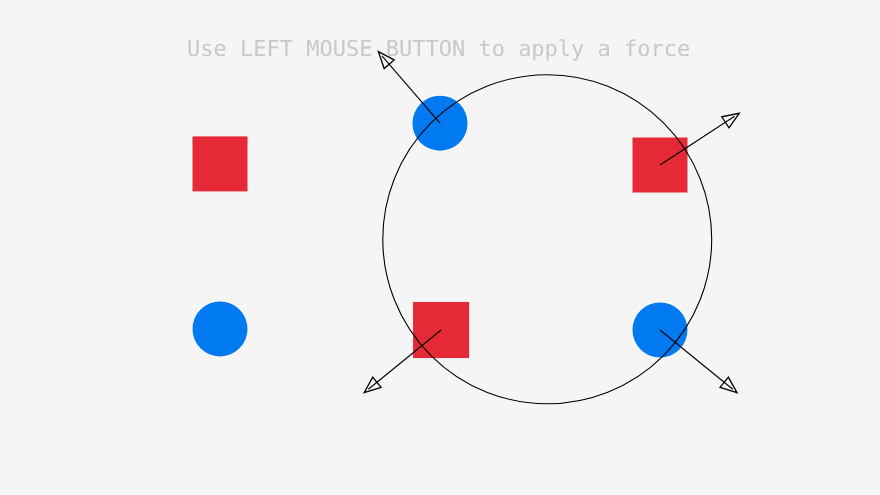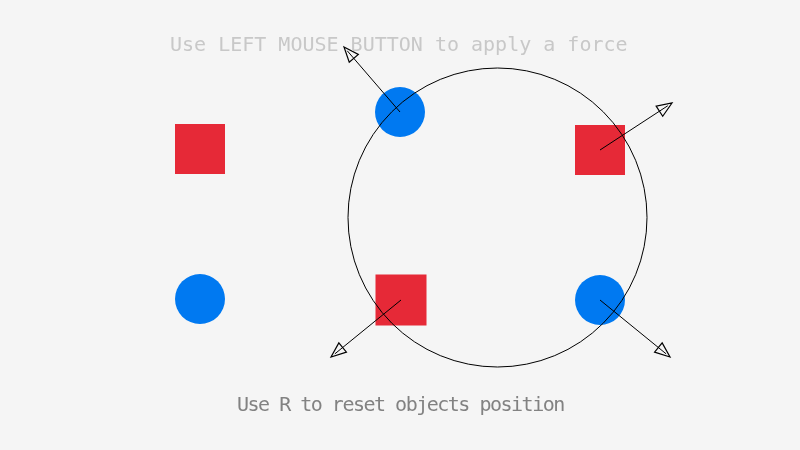--- a/index.html
+++ b/index.html
@@ -49,14 +49,13 @@
       <line x1="400" y1="112" x2="347.2635451281426" y2="50.7880434523084" stroke="#000000" stroke-width="1"></line>
       <polygon points="344,47 358.33628752719795,54.44787620315405 349.24498324165774,62.28038451069635" fill="none" stroke="#000000" stroke-width="1.2"></polygon>
       <line x1="600" y1="150" x2="667.8131042481581" y2="105.73311250467457" stroke="#000000" stroke-width="1"></line>
       <polygon points="672,103 662.7190477500839,116.22361241623393 656.1595777388649,106.17506261181343" fill="none" stroke="#000000" stroke-width="1.2"></polygon>
       <line x1="401" y1="300" x2="334.87717930040964" y2="353.84286828395216" stroke="#000000" stroke-width="1"></line>
       <polygon points="331,357 338.84297984197144,342.8759896913649 346.42009596048626,352.18122001234804" fill="none" stroke="#000000" stroke-width="1.2"></polygon>
       <line x1="600" y1="300" x2="666.1228206995904" y2="353.84286828395216" stroke="#000000" stroke-width="1"></line>
       <polygon points="670,357 654.5799040395137,352.18122001234804 662.1570201580286,342.8759896913649" fill="none" stroke="#000000" stroke-width="1.2"></polygon>
     </svg>
   <div class="instr instr-top" id="instr-top" style="color: rgb(200, 200, 200);">Use LEFT MOUSE BUTTON to apply a force</div>
-  <div class="instr instr-bottom" id="instr-bottom" style="color: rgb(130, 130, 130);">Use R to reset objects position</div>
 </div>
 
 </body></html>

